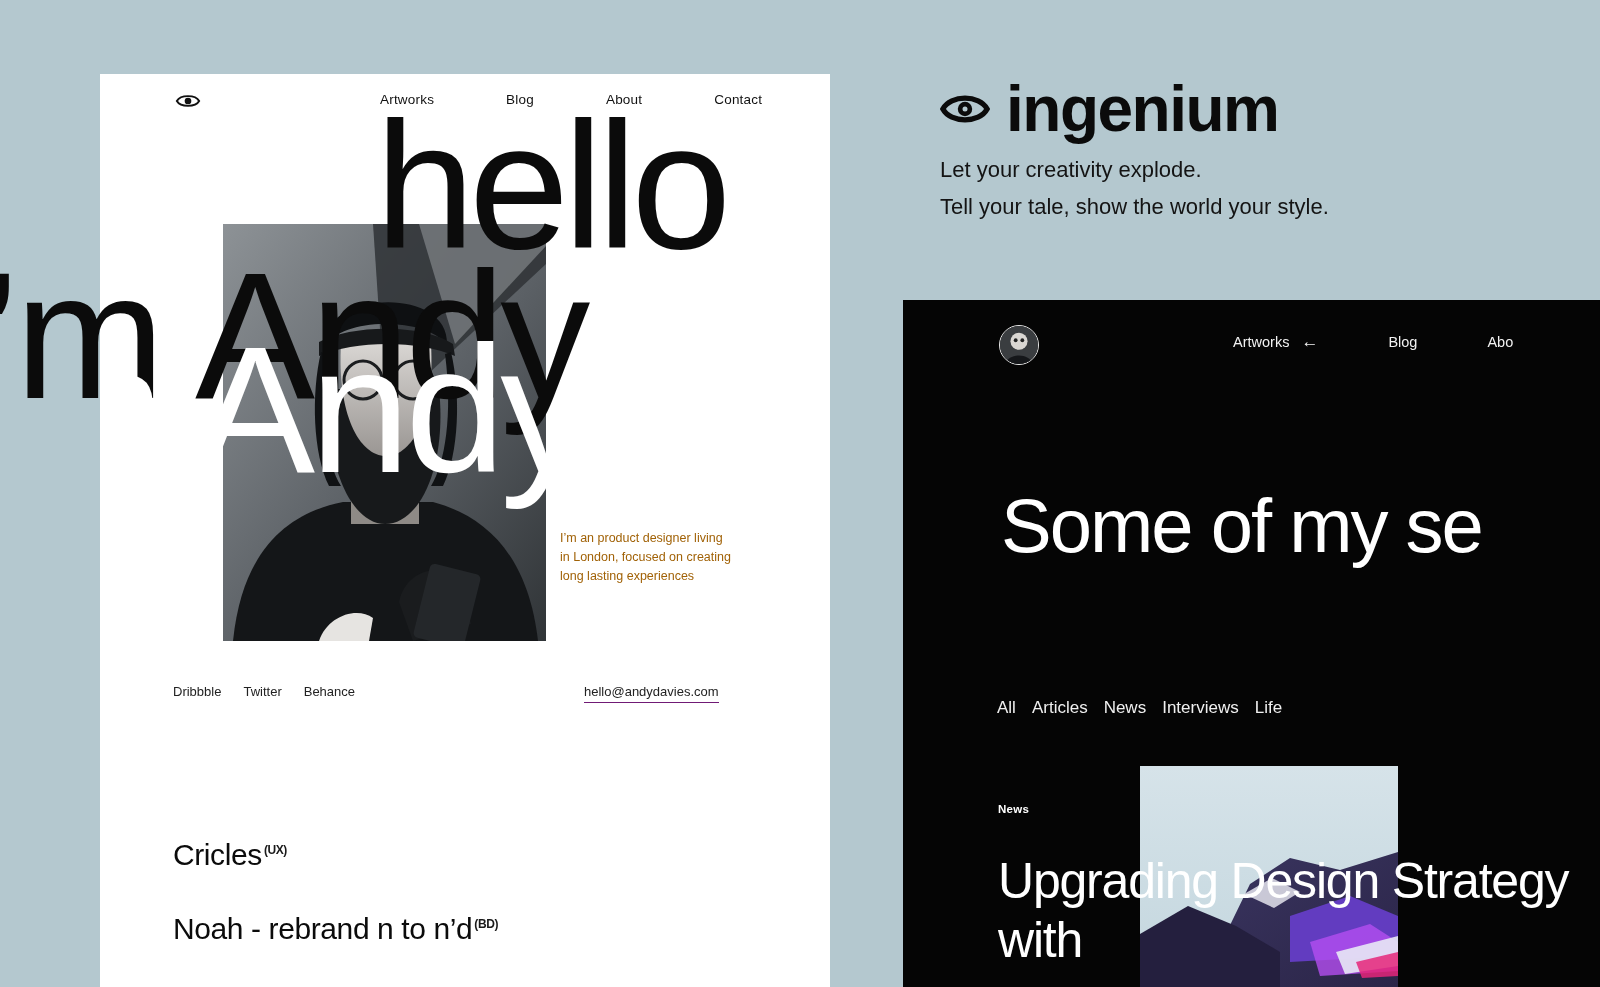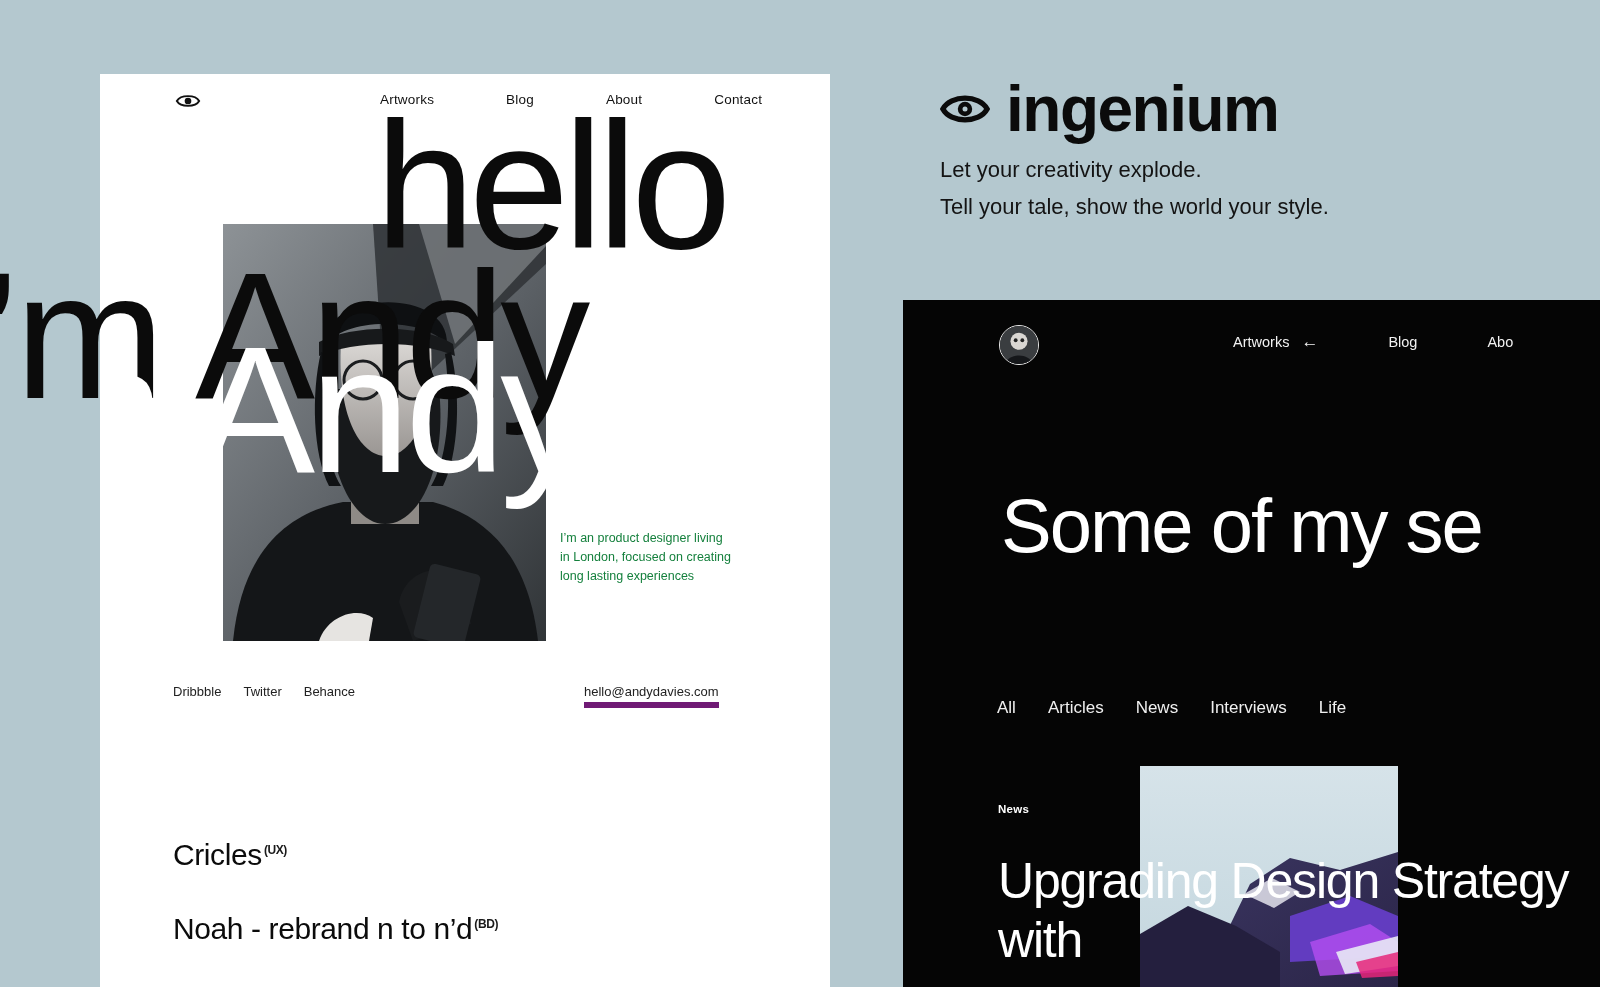--- a/index.html
+++ b/index.html
@@ -35,32 +35,32 @@
   #portrait{
     position:absolute; left:123px; top:150px;
     width:323px; height:417px;
     overflow:hidden; background:#4a4e52;
   }
   #portrait svg{ display:block; width:100%; height:100%; }
 
   
   #bio{
     position:absolute; left:460px; top:455px; width:175px;
-    font-size:12.5px; line-height:1.5; color:#15803d;
+    font-size:12.5px; line-height:1.5; color:#a16207;
   }
 
   
   #socials{
     position:absolute; left:73px; top:610px;
     display:flex; gap:22px; font-size:13px; color:#222;
   }
   #socials span{ cursor:pointer; }
   #email{
     position:absolute; left:484px; top:610px;
-    font-size:13px; color:#222; border-bottom:6px solid #701a75;
+    font-size:13px; color:#222; border-bottom:1px solid #701a75;
     padding-bottom:3px; cursor:pointer;
   }
 
   
   .project{
     position:absolute; left:73px;
     font-size:30px; font-weight:500; color:#0b0b0b; letter-spacing:-.4px;
     white-space:nowrap; cursor:pointer;
   }
   .project sup{ font-size:12px; font-weight:600; vertical-align:super; margin-left:2px; color:#1a1a1a;}
@@ -128,21 +128,21 @@
   .arrow-left{ font-size:17px; line-height:1; }
 
   #dc-heading{
     position:absolute; left:98px; top:182px;
     font-size:76px; font-weight:400; color:#ffffff;
     letter-spacing:-2px; white-space:nowrap;
   }
 
   #dc-filters{
     position:absolute; left:94px; top:398px;
-    display:flex; gap:32px; font-size:17px; color:#f0f0f0;
+    display:flex; gap:16px; font-size:17px; color:#f0f0f0;
   }
   #dc-filters span{ cursor:pointer; }
 
   
   #dc-badge{
     position:absolute; left:95px; top:503px;
     font-size:11.5px; font-weight:700; color:#ffffff; letter-spacing:.3px;
   }
   #dc-thumb{
     position:absolute; left:237px; top:466px;

